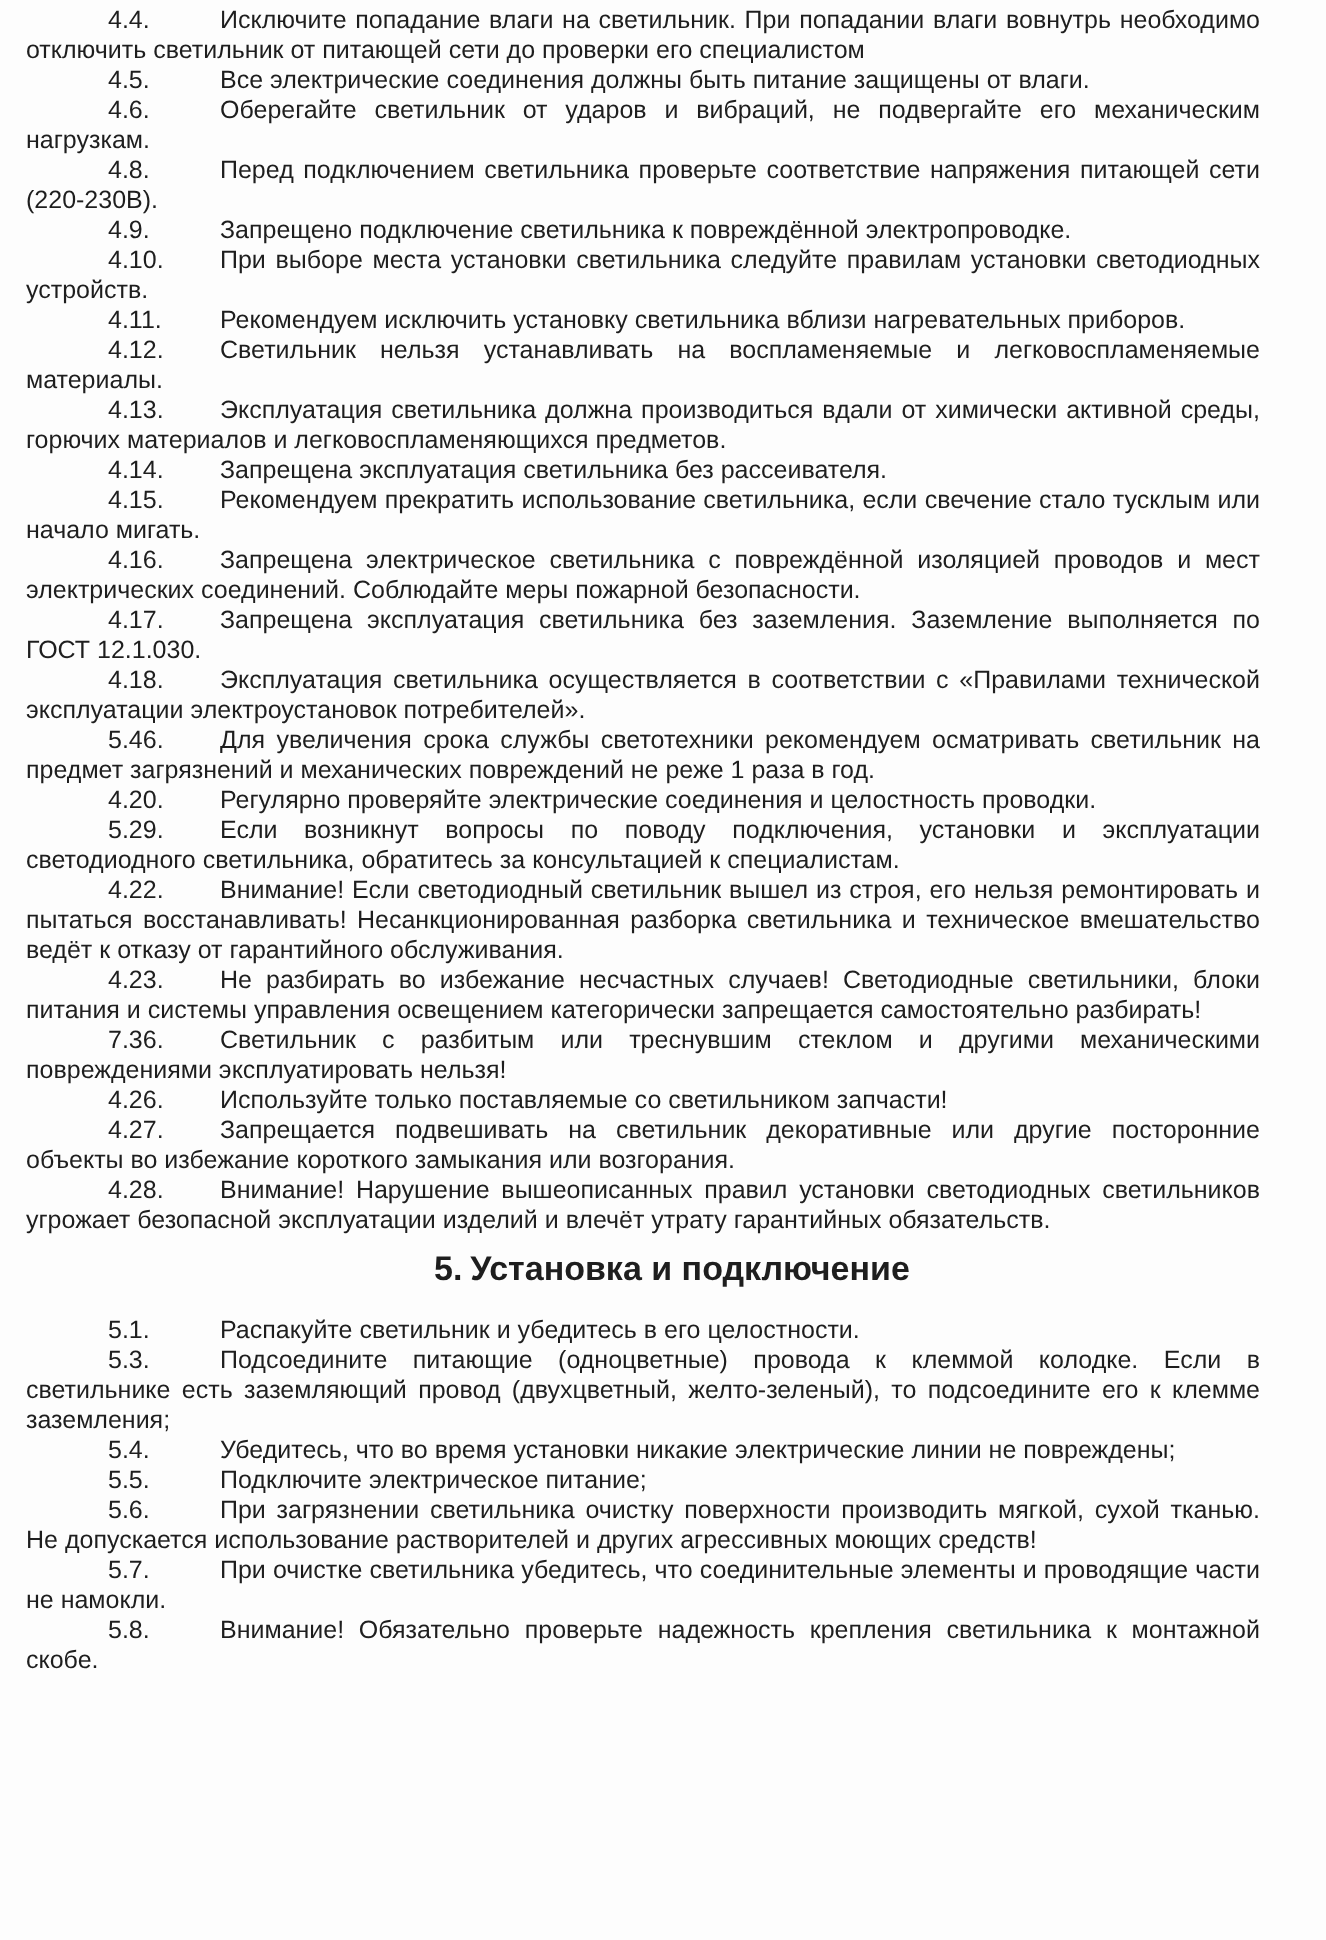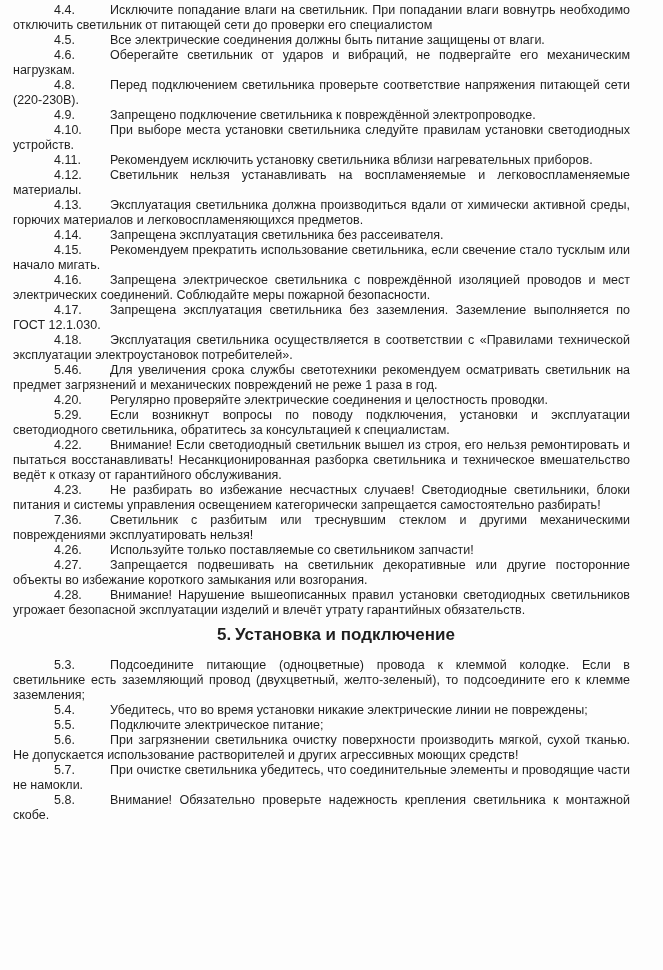--- a/index.html
+++ b/index.html
@@ -148,20 +148,23 @@
   </p>
 </div>
   </section>
 
   <h2 class="sec-heading">
     <span class="h-num">5.</span><span>Установка и подключение</span>
   </h2>
 
   <section>
     <div id="section5-list">
+  <p class="para">
+    <span class="num">5.1.</span><span class="txt">Распакуйте светильник и убедитесь в его целостности.</span>
+  </p>
 
 
   <p class="para">
     <span class="num">5.3.</span><span class="txt">Подсоедините питающие (одноцветные) провода к клеммой колодке. Если в светильнике есть заземляющий провод (двухцветный, желто-зеленый), то подсоедините его к клемме заземления;</span>
   </p>
 
   <p class="para">
     <span class="num">5.4.</span><span class="txt">Убедитесь, что во время установки никакие электрические линии не повреждены;</span>
   </p>
 

